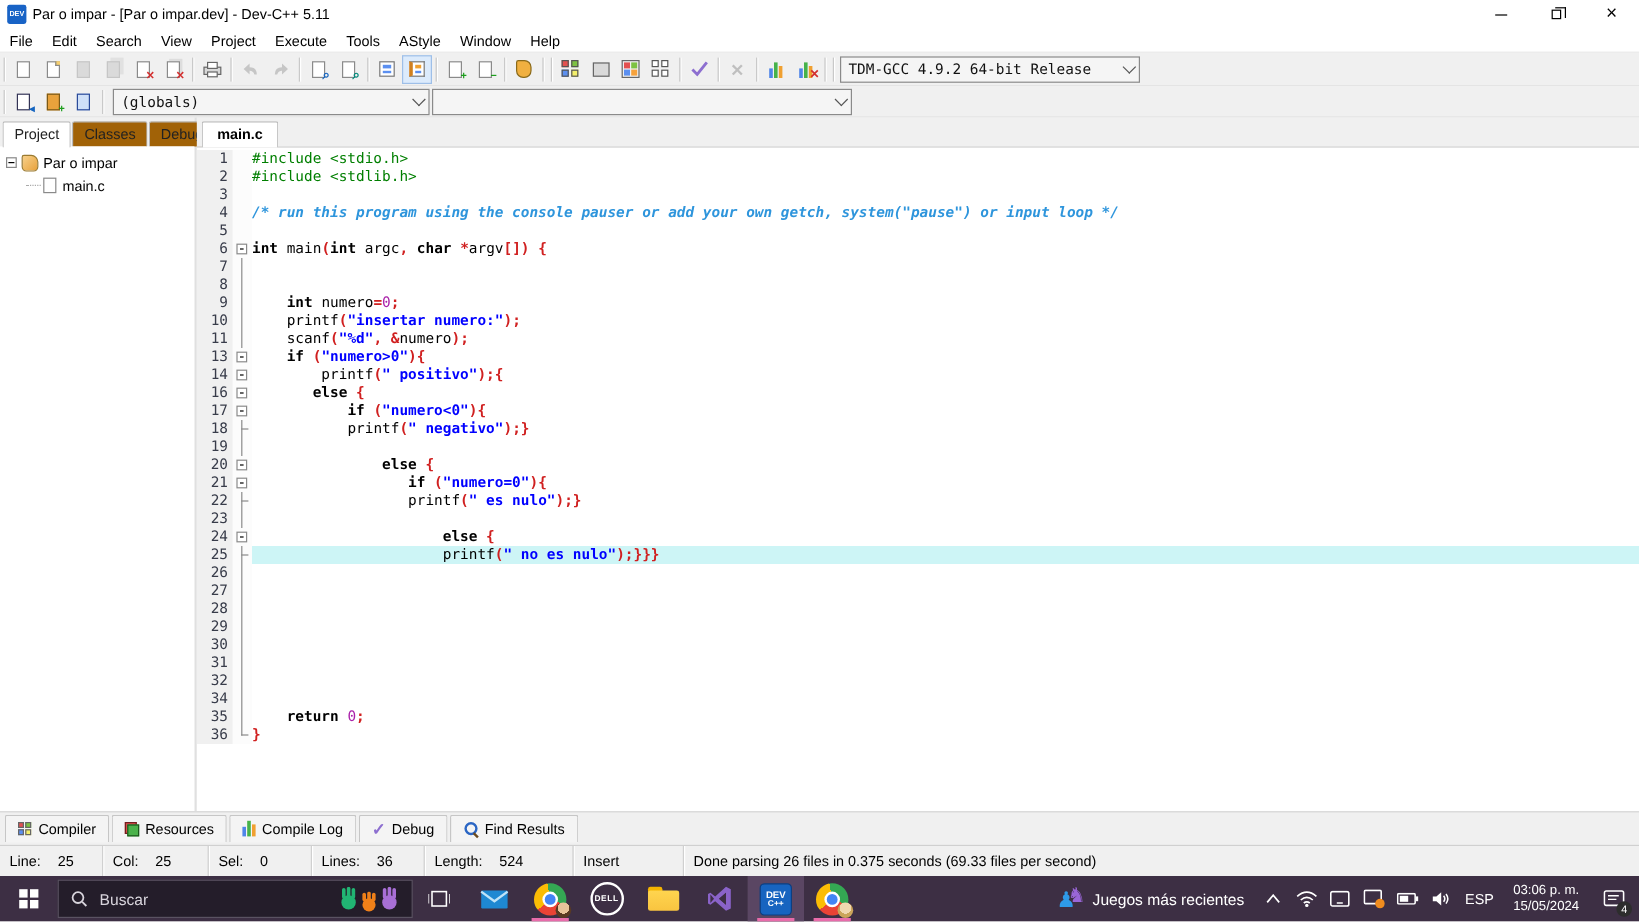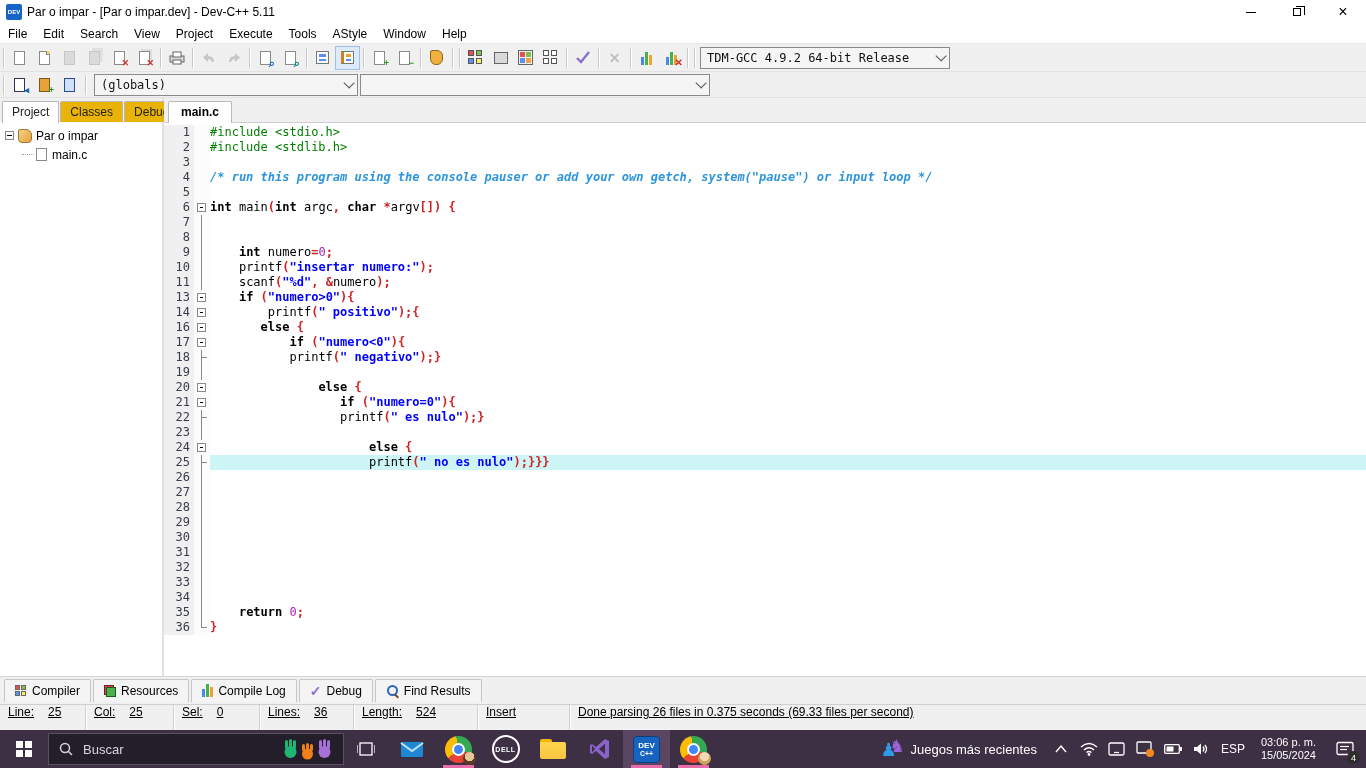--- a/index.html
+++ b/index.html
@@ -42,21 +42,21 @@
   .bars2 { width:13px; height:13px; background:#fff; border:1px solid #777; display:flex; flex-direction:column; gap:2px; padding:2px; }
   .bars2 i { height:3px; background:#5b8ff0; }
   .chart { display:flex; align-items:flex-end; gap:1px; height:14px; position:relative; }
   .chart i { width:3px; } .chart .c1{height:8px;background:#4f86e8;} .chart .c2{height:13px;background:#46b24a;} .chart .c3{height:10px;background:#f0a030;}
   .chart .ovx { position:absolute; right:-6px; bottom:-3px; color:#d32f2f; font-weight:bold; font-size:10px; }
 
   
   .main { flex:1; display:flex; min-height:0; background:#f0f0f0; }
   .leftpanel { width:164px; display:flex; flex-direction:column; border-right:2px solid #e0e0e0; }
   .ltabs { height:24px; display:flex; align-items:flex-end; background:#f0f0f0; padding-left:2px; font-size:12px; }
-  .ltab { padding:3px 9px; border:1px solid #b9b9b9; border-bottom:none; background:#eab308; color:#222; margin-right:1px; border-radius:2px 2px 0 0; }
+  .ltab { padding:3px 9px; border:1px solid #b9b9b9; border-bottom:none; background:#a16207; color:#222; margin-right:1px; border-radius:2px 2px 0 0; }
   .ltab.active { background:#fff; font-weight:normal; position:relative; top:1px; padding-bottom:4px; }
   .tree { flex:1; background:#fff; font-size:12px; padding:4px 2px; }
   .tree-row { display:flex; align-items:center; height:19px; }
   .expander { width:9px; height:9px; border:1px solid #888; background:#fff; position:relative; margin:0 4px 0 3px; }
   .expander:after { content:''; position:absolute; left:1px; top:3px; width:5px; height:1px; background:#000; }
   .proj-ico { width:14px; height:14px; background:linear-gradient(135deg,#f7d08a,#e8a23c); border:1px solid #9a7a30; border-radius:2px 6px 4px 4px; margin-right:4px; }
   .file-ico { width:11px; height:13px; background:#fff; border:1px solid #8a8a8a; margin-right:5px; }
   .tree-child { padding-left:20px; position:relative; }
   .dots { width:12px; border-bottom:1px dotted #aaa; height:1px; margin-right:2px; }
 
@@ -90,21 +90,21 @@
   .res-ico { width:12px; height:12px; position:relative; }
   .res-ico:before { content:''; position:absolute; left:0; top:0; width:8px; height:8px; background:#d94a4a; border:1px solid #702020; }
   .res-ico:after { content:''; position:absolute; right:0; bottom:0; width:8px; height:8px; background:#4ab24a; border:1px solid #1c581c; }
   .check { color:#8d6fd0; font-weight:bold; font-size:14px; line-height:12px; }
   .mag { width:13px; height:13px; position:relative; }
   .mag:before { content:''; position:absolute; left:1px; top:1px; width:7px; height:7px; border:2px solid #2b66c4; border-radius:50%; }
   .mag:after { content:''; position:absolute; right:0px; bottom:0px; width:5px; height:2px; background:#6b4a20; transform:rotate(45deg); }
 
   
   .statusbar { height:26px; background:#f0f0f0; border-top:1px solid #d0d0d0; display:flex; align-items:center; font-size:12px; color:#000; }
-  .seg { height:100%; display:flex; align-items:flex-start; padding:0 8px; border-right:1px solid #d0d0d0; box-shadow:1px 0 0 #fff;text-decoration:underline; }
+  .seg { height:100%; display:flex; align-items:center; padding:0 8px; border-right:1px solid #d0d0d0; box-shadow:1px 0 0 #fff; }
   .seg .lab { margin-right:14px; }
   .s-line{width:86px;} .s-col{width:88px;} .s-sel{width:86px;} .s-lines{width:94px;} .s-len{width:124px;} .s-mode{width:92px;}
   .s-msg { flex:1; border-right:none; }
 
   
   .taskbar { height:38px; background:#3d2f44; display:flex; align-items:stretch; color:#fff; }
   .tb-item { display:flex; align-items:center; justify-content:center; position:relative; }
   .startbtn { width:48px; }
   .wingrid { width:16px; height:16px; display:grid; grid-template-columns:7px 7px; grid-template-rows:7px 7px; gap:2px; }
   .wingrid i { background:#fff; }
@@ -395,21 +395,20 @@
           <div class="cl"><span class="ln">23</span><span class="fm line"></span><span class="ct"></span></div>
           <div class="cl"><span class="ln">24</span><span class="fm box"><span class="fbox"></span></span><span class="ct">                      <span class="tk-k">else</span><span class="tk-p"> </span><span class="tk-y">{</span></span></div>
           <div class="cl cur"><span class="ln">25</span><span class="fm tee"></span><span class="ct">                      <span class="tk-p">printf</span><span class="tk-y">(</span><span class="tk-s">" no es nulo"</span><span class="tk-y">);}}}</span></span></div>
           <div class="cl"><span class="ln">26</span><span class="fm line"></span><span class="ct"></span></div>
           <div class="cl"><span class="ln">27</span><span class="fm line"></span><span class="ct"></span></div>
           <div class="cl"><span class="ln">28</span><span class="fm line"></span><span class="ct"></span></div>
           <div class="cl"><span class="ln">29</span><span class="fm line"></span><span class="ct"></span></div>
           <div class="cl"><span class="ln">30</span><span class="fm line"></span><span class="ct"></span></div>
           <div class="cl"><span class="ln">31</span><span class="fm line"></span><span class="ct"></span></div>
           <div class="cl"><span class="ln">32</span><span class="fm line"></span><span class="ct"></span></div>
-          <div class="cl"><span class="ln">33</span><span class="fm line"></span><span class="ct"></span></div>
           <div class="cl"><span class="ln">34</span><span class="fm line"></span><span class="ct"></span></div>
           <div class="cl"><span class="ln">35</span><span class="fm line"></span><span class="ct">    <span class="tk-k">return</span><span class="tk-p"> </span><span class="tk-n">0</span><span class="tk-y">;</span></span></div>
           <div class="cl"><span class="ln">36</span><span class="fm end"></span><span class="ct"><span class="tk-y">}</span></span></div>
         </div>
     </div>
   </div>
 
   <div class="btabs">
     <span class="btab">
         <span class="mini-grid">

